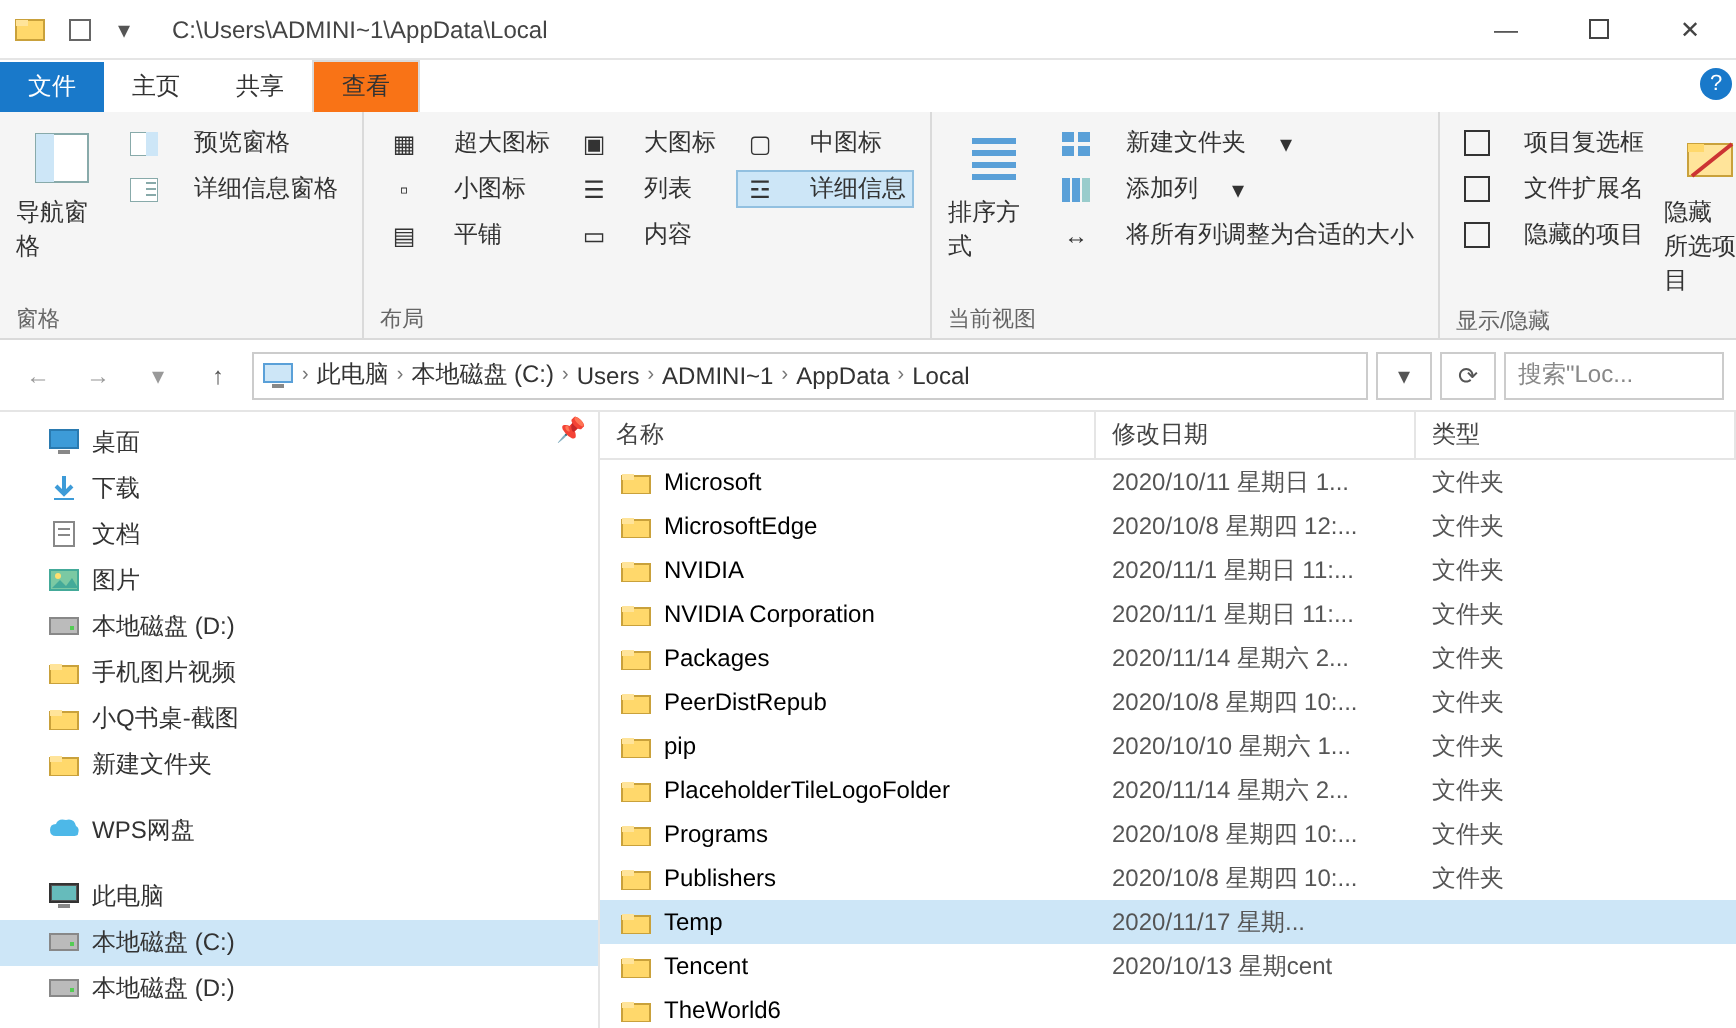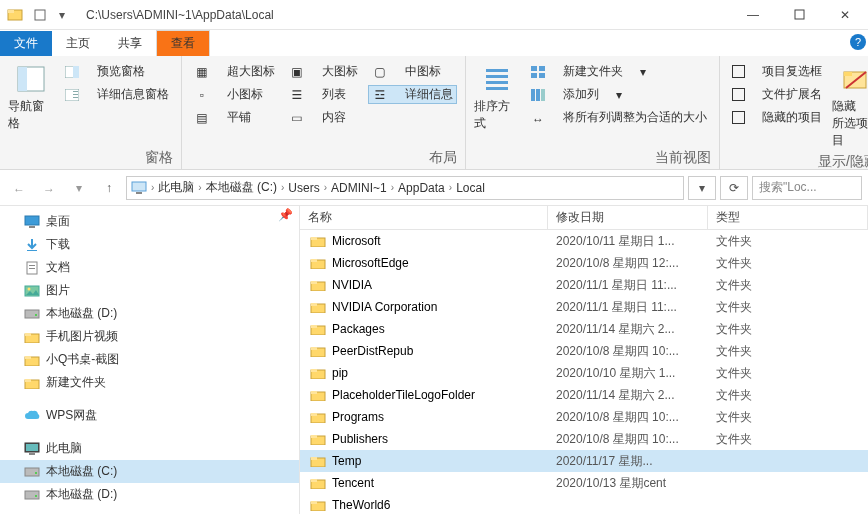--- a/index.html
+++ b/index.html
@@ -18,21 +18,21 @@
 .tabs { height:26px; background:#fff; display:flex; align-items:flex-end; position:relative; }
 .tabs .tab { padding:4px 14px; color:#333; }
 .tabs .tab.file { background:#1979ca; color:#fff; }
 .tabs .tab.active { background:#f97316; border:1px solid #dadada; border-bottom:none; }
 .tabs .help { position:absolute; right:2px; top:4px; width:16px; height:16px; border-radius:50%; background:#1979ca; color:#fff; display:flex; align-items:center; justify-content:center; font-size:11px; }
 
 
 .ribbon { height:114px; background:#f5f5f5; border-bottom:1px solid #dadada; display:flex; }
 .group { border-right:1px solid #dadada; padding:4px 8px 2px; display:flex; flex-direction:column; }
 .group .gbody { flex:1; display:flex; gap:6px; }
-.group .glabel { text-align:right; color:#666; font-size:14px; padding-top:4px; }
+.group .glabel { text-align:left; color:#666; font-size:11px; padding-top:4px; }
 .bigbtn { width:46px; display:flex; flex-direction:column; align-items:center; gap:4px; padding-top:4px; color:#333; }
 .bigbtn .bicon { width:30px; height:30px; display:flex; align-items:center; justify-content:center; }
 .col { display:flex; flex-direction:column; gap:4px; padding-top:2px; }
 .ritm { display:flex; align-items:center; gap:17px; color:#333; white-space:nowrap; padding:1px 4px; }
 .ritm .ri { width:16px; height:16px; display:flex; align-items:center; justify-content:center; }
 .ritm.sel { background:#cde6f7; border:1px solid #92c0e0; padding:0 3px; }
 .chk { width:13px; height:13px; border:1px solid #333; display:inline-block; }
 .redbox { border:3px solid #e33; }
 
 
@@ -42,21 +42,21 @@
 .crumbs { flex:1; height:24px; border:1px solid #ccc; display:flex; align-items:center; padding:0 4px; gap:2px; overflow:hidden; }
 .crumbs .seg { display:flex; align-items:center; gap:2px; color:#333; }
 .crumbs .chev { color:#777; font-size:10px; padding:0 2px; }
 .iconbtn { width:28px; height:24px; border:1px solid #ccc; display:flex; align-items:center; justify-content:center; color:#555; }
 .search { width:110px; height:24px; border:1px solid #ccc; padding:0 6px; color:#888; display:flex; align-items:center; }
 
 
 .main { display:flex; height:308px; }
 .side { width:300px; border-right:1px solid #e5e5e5; overflow:hidden; padding-top:4px; position:relative; }
 .side .pin { position:absolute; right:6px; top:2px; color:#555; }
-.sitem { display:flex; align-items:flex-end; gap:6px; padding:3px 0 3px 24px; color:#333; }
+.sitem { display:flex; align-items:flex-start; gap:6px; padding:3px 0 3px 24px; color:#333; }
 .sitem.sel { background:#cde6f7; }
 .sitem .sic { width:16px; height:16px; display:flex; align-items:center; justify-content:center; }
 .sgap { height:10px; }
 
 .files { flex:1; display:flex; flex-direction:column; }
 .fhdr { height:24px; display:flex; border-bottom:1px solid #e5e5e5; color:#444; }
 .fhdr div { padding:4px 8px; border-right:1px solid #e5e5e5; display:flex; align-items:center; }
 .c1 { width:248px; } .c2 { width:160px; } .c3 { flex:1; }
 .flist { flex:1; overflow:hidden; }
 .frow { display:flex; height:22px; align-items:center; }

